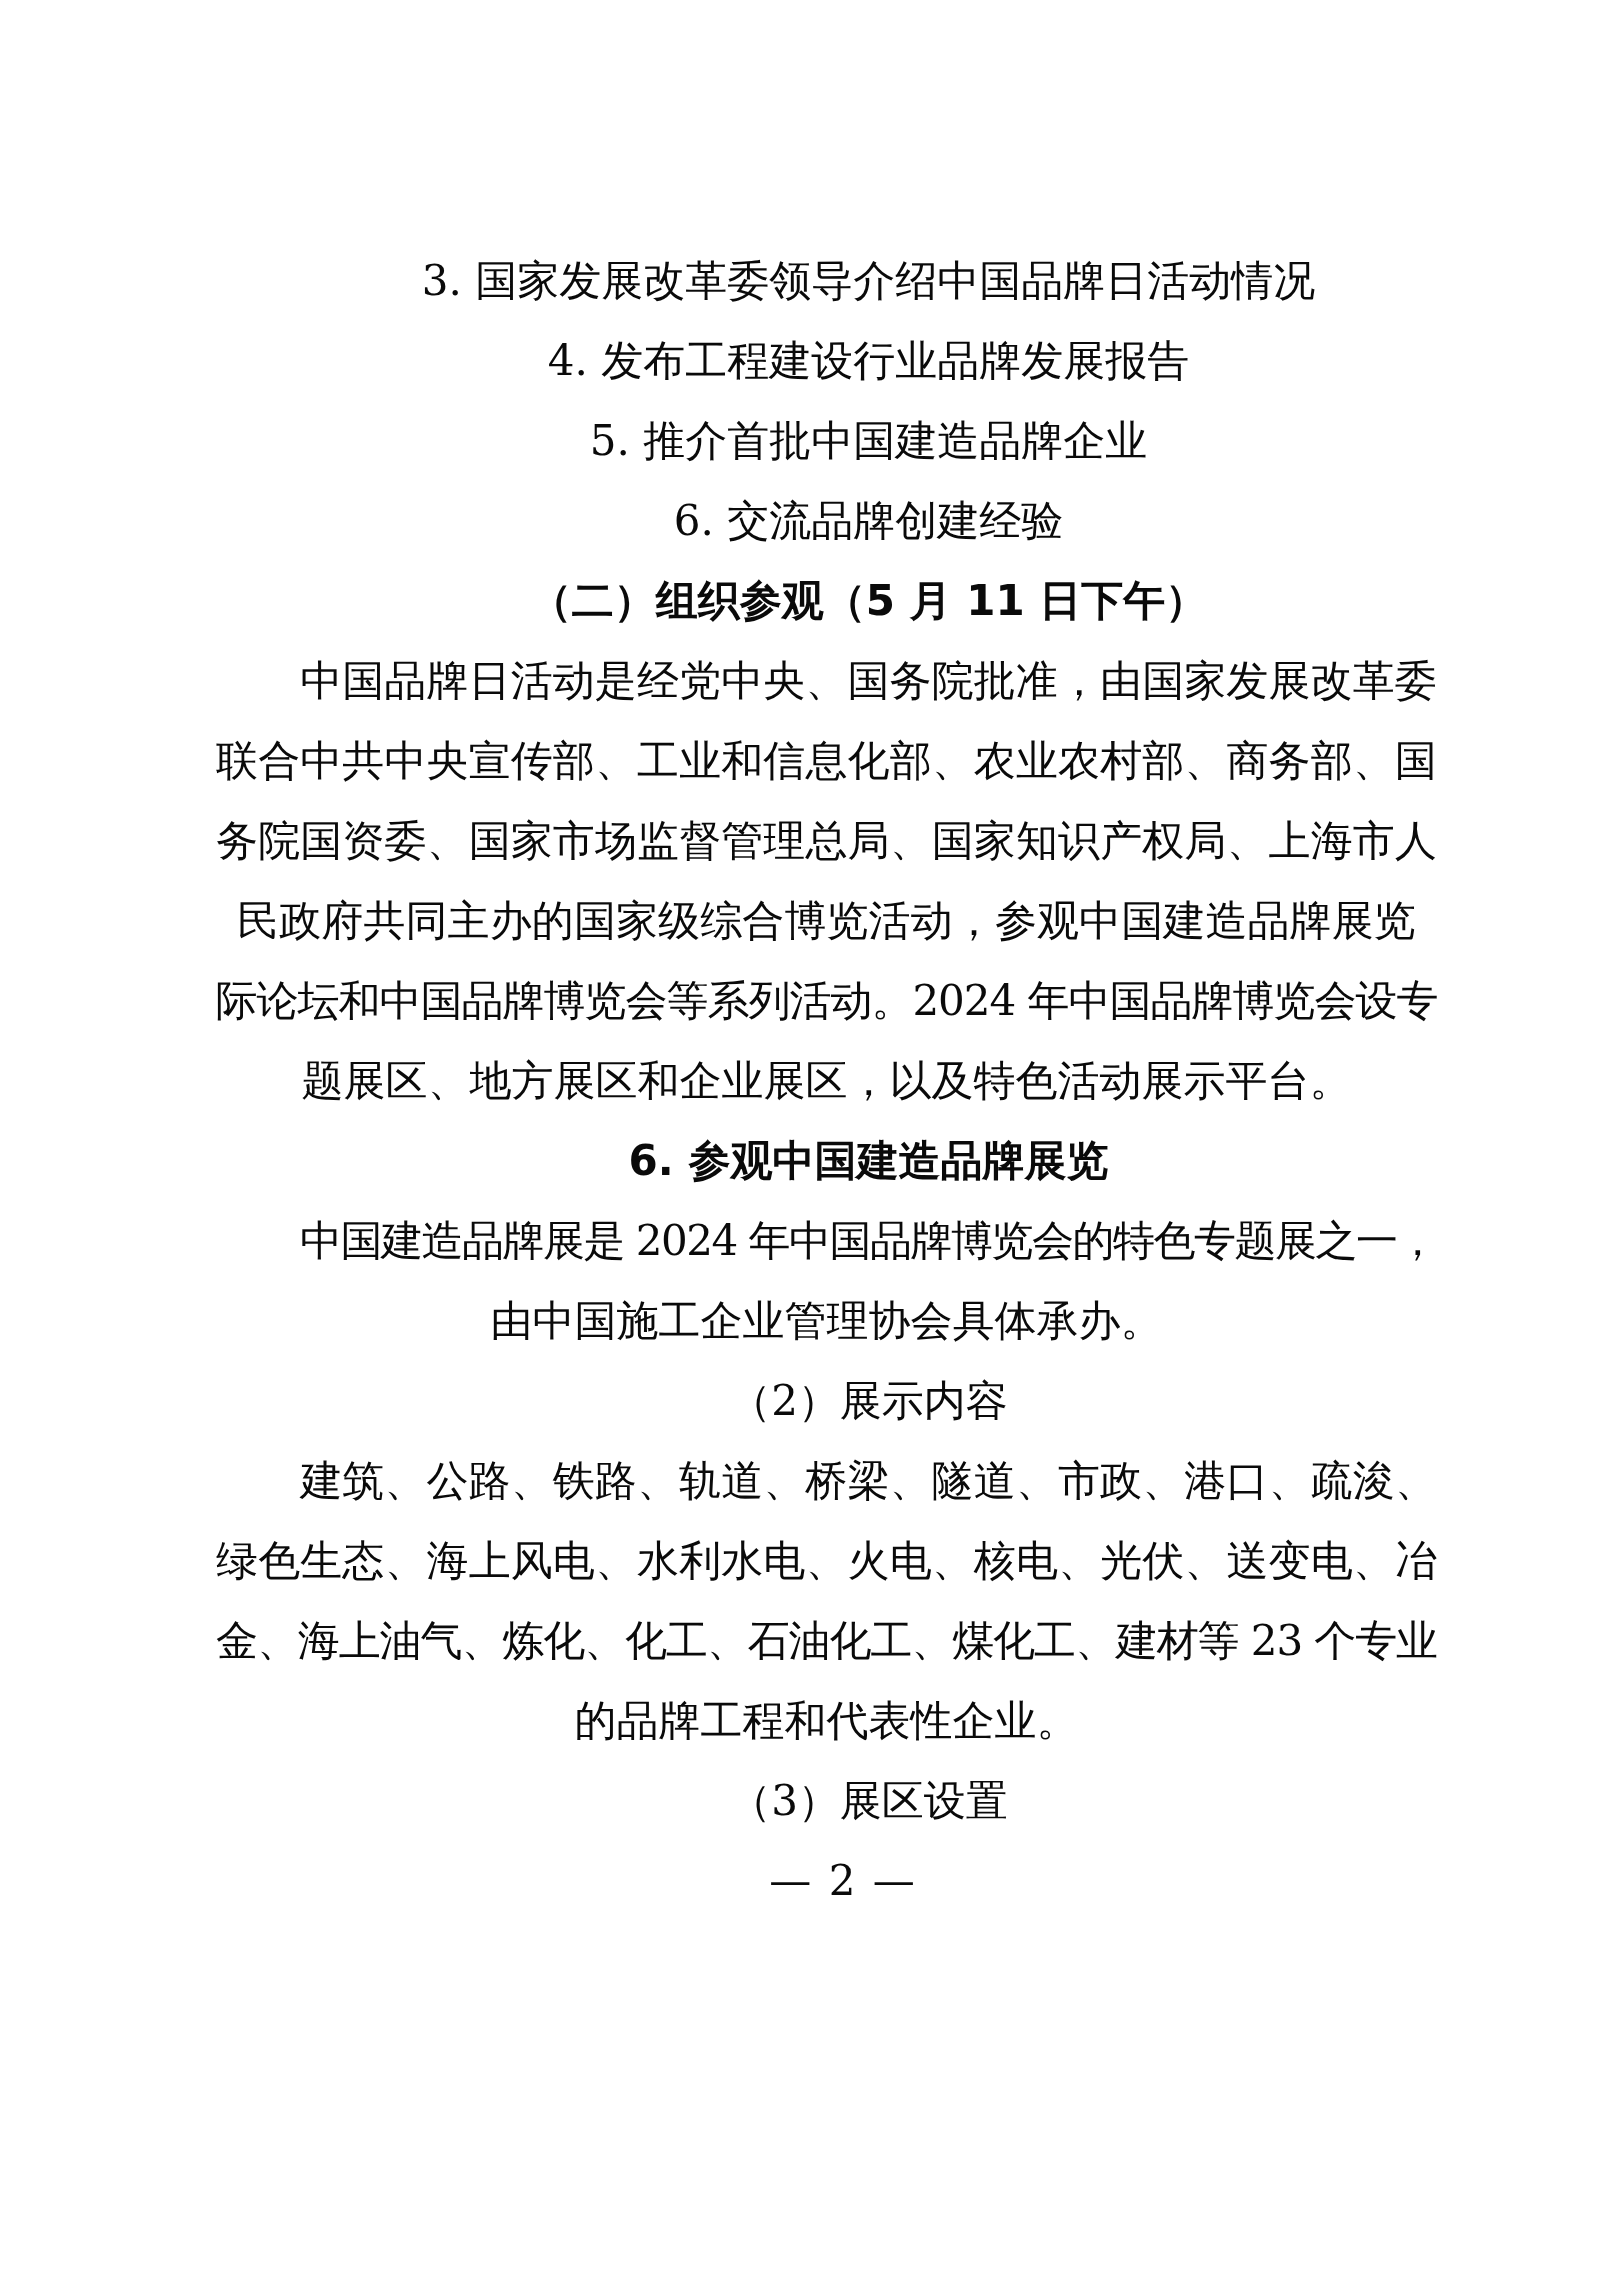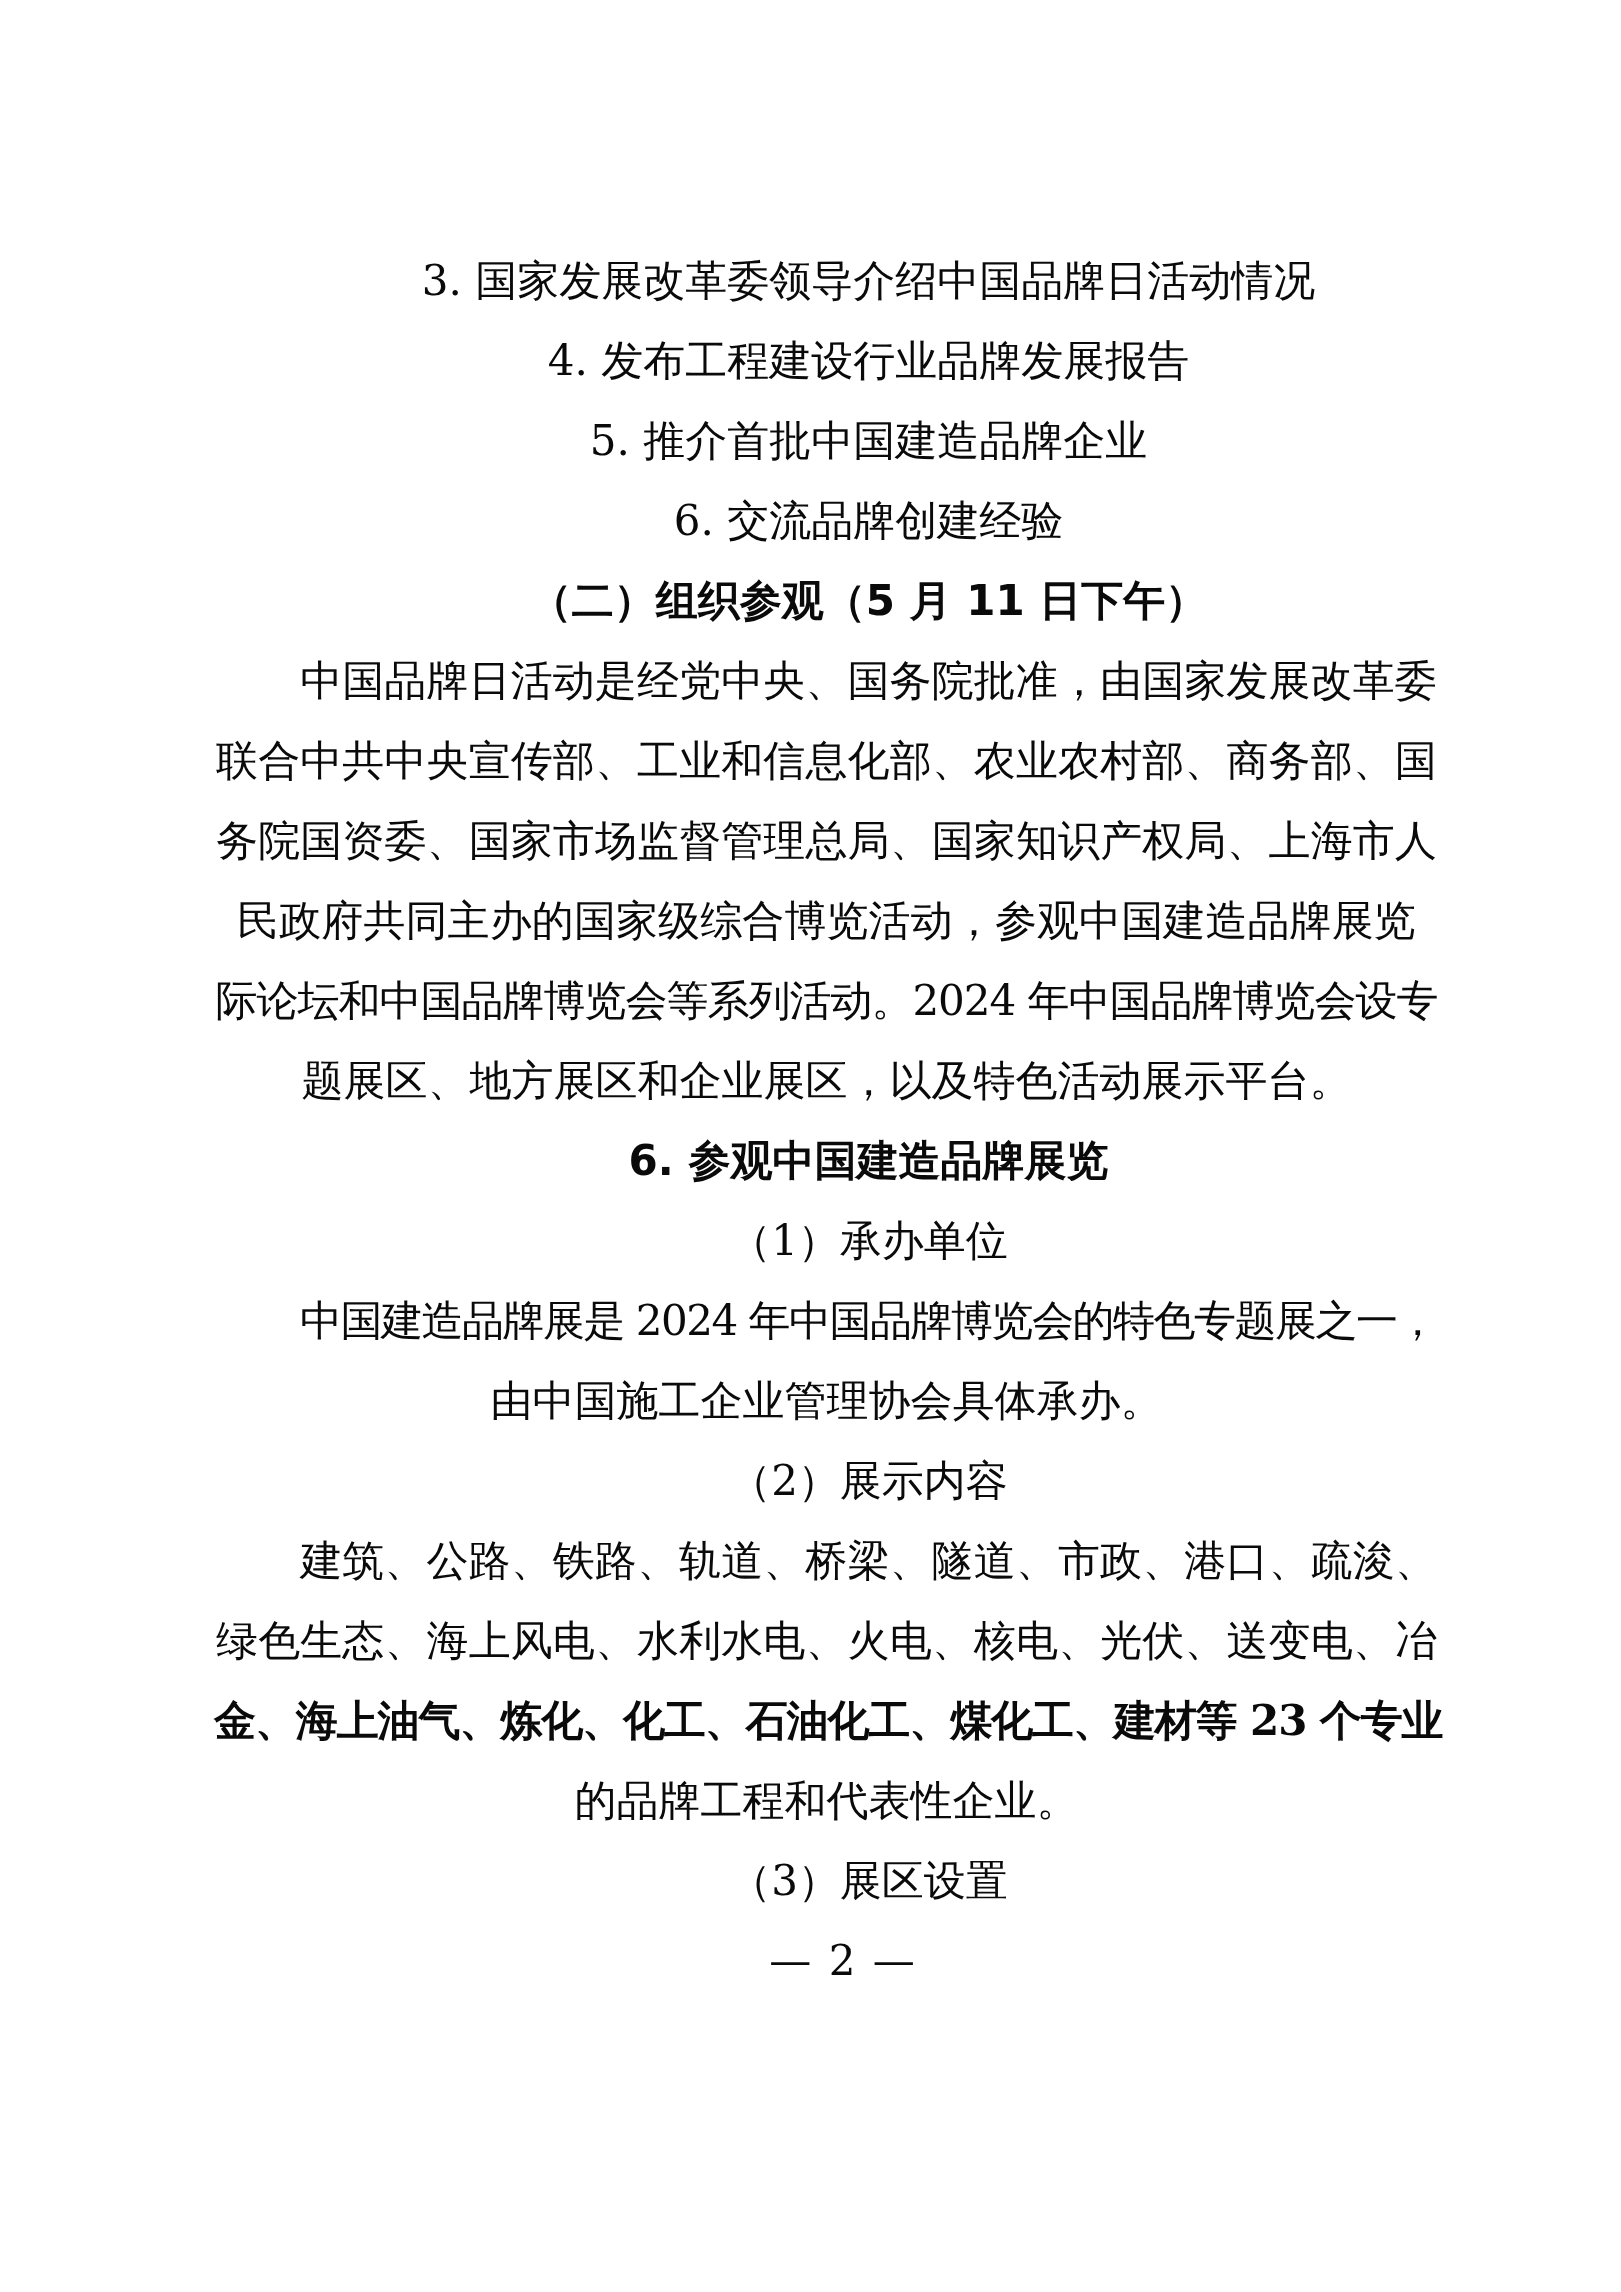--- a/index.html
+++ b/index.html
@@ -43,25 +43,24 @@
       <div class="line indent"><span class="t">5. 推介首批中国建造品牌企业</span></div>
       <div class="line indent"><span class="t">6. 交流品牌创建经验</span></div>
       <div class="line indent bold"><span class="t">（二）组织参观（5 月 11 日下午）</span></div>
       <div class="line indent fill" style="letter-spacing: 0.1px;"><span class="t">中国品牌日活动是经党中央、国务院批准，由国家发展改革委</span></div>
       <div class="line fill" style="letter-spacing: 0.1px;"><span class="t">联合中共中央宣传部、工业和信息化部、农业农村部、商务部、国</span></div>
       <div class="line fill" style="letter-spacing: 0.1px; font-family: Liberation Serif, serif;"><span class="t">务院国资委、国家市场监督管理总局、国家知识产权局、上海市人</span></div>
       <div class="line fill" style="letter-spacing: 0.1px;"><span class="t">民政府共同主办的国家级综合博览活动，参观中国建造品牌展览</span></div>
       <div class="line fill" style="letter-spacing: -1px;"><span class="t">际论坛和中国品牌博览会等系列活动。2024 年中国品牌博览会设专</span></div>
       <div class="line"><span class="t">题展区、地方展区和企业展区，以及特色活动展示平台。</span></div>
       <div class="line indent bold"><span class="t">6. 参观中国建造品牌展览</span></div>
-      <div class="line indent"><span class="t">（1）承办单位</span></div>
       <div class="line indent fill" style="letter-spacing: -1.5px;"><span class="t">中国建造品牌展是 2024 年中国品牌博览会的特色专题展之一，</span></div>
       <div class="line"><span class="t">由中国施工企业管理协会具体承办。</span></div>
       <div class="line indent"><span class="t">（2）展示内容</span></div>
       <div class="line indent fill" style="letter-spacing: 0.1px;"><span class="t">建筑、公路、铁路、轨道、桥梁、隧道、市政、港口、疏浚、</span></div>
       <div class="line fill" style="letter-spacing: 0.1px;"><span class="t">绿色生态、海上风电、水利水电、火电、核电、光伏、送变电、冶</span></div>
-      <div class="line fill" style="letter-spacing: -1.1px; font-weight: bold;"><span class="t">金、海上油气、炼化、化工、石油化工、煤化工、建材等 23 个专业</span></div>
+      <div class="line fill" style="letter-spacing: -1.1px;"><span class="t">金、海上油气、炼化、化工、石油化工、煤化工、建材等 23 个专业</span></div>
       <div class="line"><span class="t">的品牌工程和代表性企业。</span></div>
       <div class="line indent"><span class="t">（3）展区设置</span></div>
       <div class="line pagenum"><span class="t">— 2 —</span></div>
     </div>
 </div>
 
 
 </body></html>

